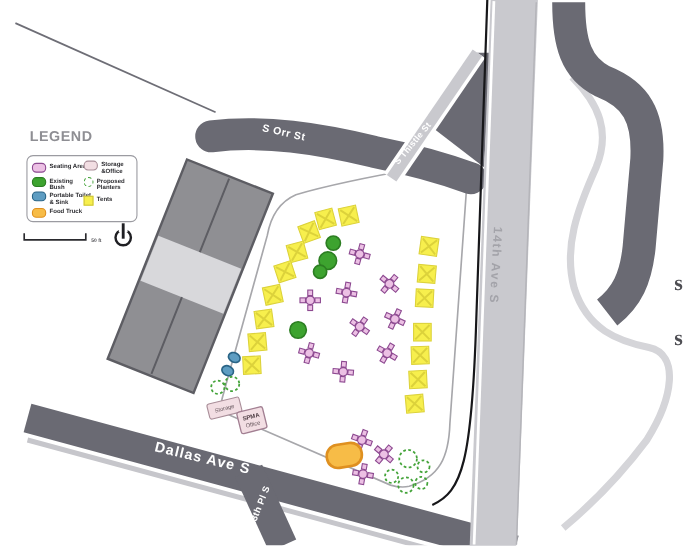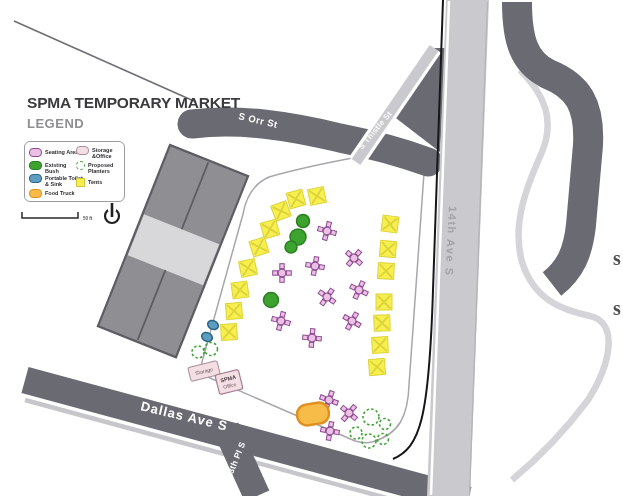--- a/index.html
+++ b/index.html
@@ -248,21 +248,20 @@
         <circle cx="211" cy="349" r="6.5" style="fill:none;stroke:var(--planter-stroke);stroke-width:1.6;stroke-dasharray:2.5,2.2;"></circle>
         <circle cx="371" cy="417" r="8" style="fill:none;stroke:var(--planter-stroke);stroke-width:1.6;stroke-dasharray:2.5,2.2;"></circle>
         <circle cx="385" cy="424" r="5.5" style="fill:none;stroke:var(--planter-stroke);stroke-width:1.6;stroke-dasharray:2.5,2.2;"></circle>
         <circle cx="356" cy="433" r="6" style="fill:none;stroke:var(--planter-stroke);stroke-width:1.6;stroke-dasharray:2.5,2.2;"></circle>
         <circle cx="369" cy="441" r="7" style="fill:none;stroke:var(--planter-stroke);stroke-width:1.6;stroke-dasharray:2.5,2.2;"></circle>
         <circle cx="383" cy="439" r="5.5" style="fill:none;stroke:var(--planter-stroke);stroke-width:1.6;stroke-dasharray:2.5,2.2;"></circle>
         <rect x="-16" y="-10.5" width="32" height="21" rx="10" transform="translate(313,414) rotate(-9)" style="fill:var(--truck-fill);stroke:var(--truck-outline);stroke-width:2.4;"></rect>
       </g>
   </svg>
 
-  <div class="map-title">SPMA TEMPORARY MARKET</div>
   <div class="legend-head">LEGEND</div>
 
   <div class="legend-box">
     <div class="lg-item" style="left:4px;top:6px;">
       <span class="lg-sw sw-rrect sw-seating"></span>
       <span class="lg-label" style="width:36px;">Seating Area</span>
     </div>
     <div class="lg-item" style="left:4px;top:19px;">
       <span class="lg-sw sw-rrect sw-bush"></span>
       <span class="lg-label" style="width:36px;">Existing Bush</span>

